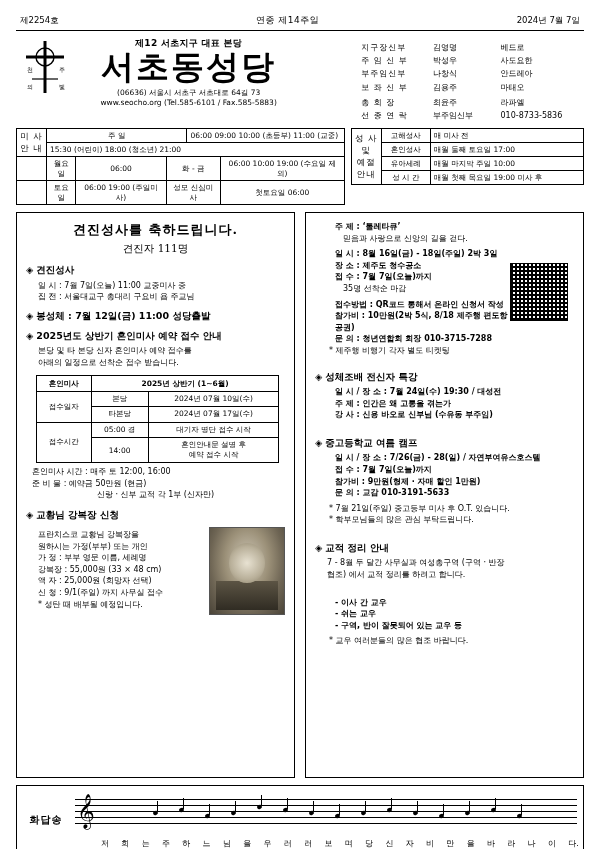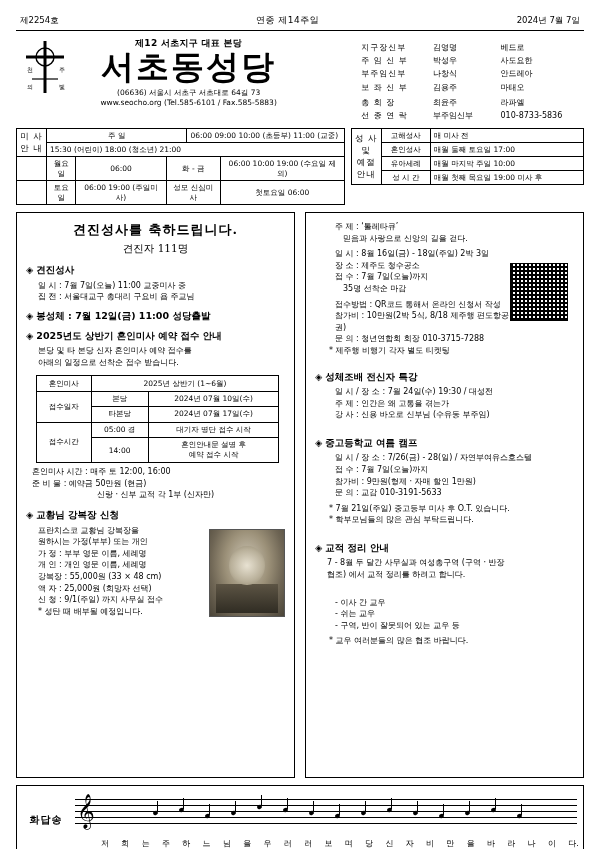--- a/index.html
+++ b/index.html
@@ -53,29 +53,29 @@
 
   .notice-title { text-align:center; font-weight:bold; font-size:13px; letter-spacing:1px;
                   font-family:"DejaVu Serif", serif; }
   .notice-sub { text-align:center; font-size:10.5px; margin-top:3px; margin-bottom:8px;
                 font-family:"DejaVu Serif", serif;}
 
   .item { margin-bottom:7px; }
   .item-h { font-weight:bold; font-size:9.5px; margin-bottom:2.5px; }
   .item-h .dia { margin-right:3px; }
   .ln { font-size:8px; line-height:1.45; padding-left:12px; }
-  .ln.ind { padding-left:20px; }
+  .ln.ind { padding-left:20px;font-weight:bold; }
   .ln.ind2 { padding-left:28px; }
   .ln.c { text-align:center; padding-left:0; }
 
   table.grid { border-collapse:collapse; width:94%; margin:3px 0 3px 10px; font-size:7.5px; }
   table.grid td { border:0.8px solid #000; padding:2.2px 2px; text-align:center; }
-  .grid .hd { font-weight:normal; }
-
-  .flexrow { display:flex; gap:6px; align-items:flex-end; }
+  .grid .hd { font-weight:bold; }
+
+  .flexrow { display:flex; gap:6px; align-items:center; }
   .photo { width:76px; height:88px; border:1px solid #555; margin-top:2px;
            background:
              radial-gradient(ellipse at 50% 38%, #cfc8b8 0%, #9b9078 42%, #6e6554 70%, #4a4438 100%);
            position:relative; overflow:hidden; }
   .photo:after { content:""; position:absolute; left:26%; top:18%; width:48%; height:46%;
                  border-radius:50%; background:radial-gradient(circle,#e8e2d2 0%, #b9b09a 60%, #8a8068 100%); }
   .photo:before { content:""; position:absolute; left:8%; bottom:4%; width:84%; height:34%;
                   background:linear-gradient(180deg,#5c5444,#302c23); }
 
   .qr { width:58px; height:58px; background:
@@ -281,21 +281,20 @@
         <div class="ln" style="padding-left:6px">준 비 물 : 예약금 50만원 (현금)</div>
         <div class="ln c" style="margin-bottom:8px">신랑 · 신부 교적 각 1부 (신자만)</div>
 
         <div class="item">
           <div class="item-h"><span class="dia">◈</span><span>교황님 강복장 신청</span></div>
           <div class="flexrow">
             <div style="flex:1">
               <div class="ln">프란치스코 교황님 강복장을</div>
               <div class="ln">원하시는 가정(부부) 또는 개인</div>
               <div class="ln">가 정 : 부부 영문 이름, 세례명</div>
-              <div class="ln">개 인 : 개인 영문 이름, 세례명</div>
               <div class="ln">강복장 : 55,000원 (33 × 48 cm)</div>
               <div class="ln">액 자 : 25,000원 (희망자 선택)</div>
               <div class="ln">신 청 : 9/1(주일) 까지 사무실 접수</div>
               <div class="ln">* 성탄 때 배부될 예정입니다.</div>
             </div>
             <div class="photo"></div>
           </div>
         </div>
 
       </div>

